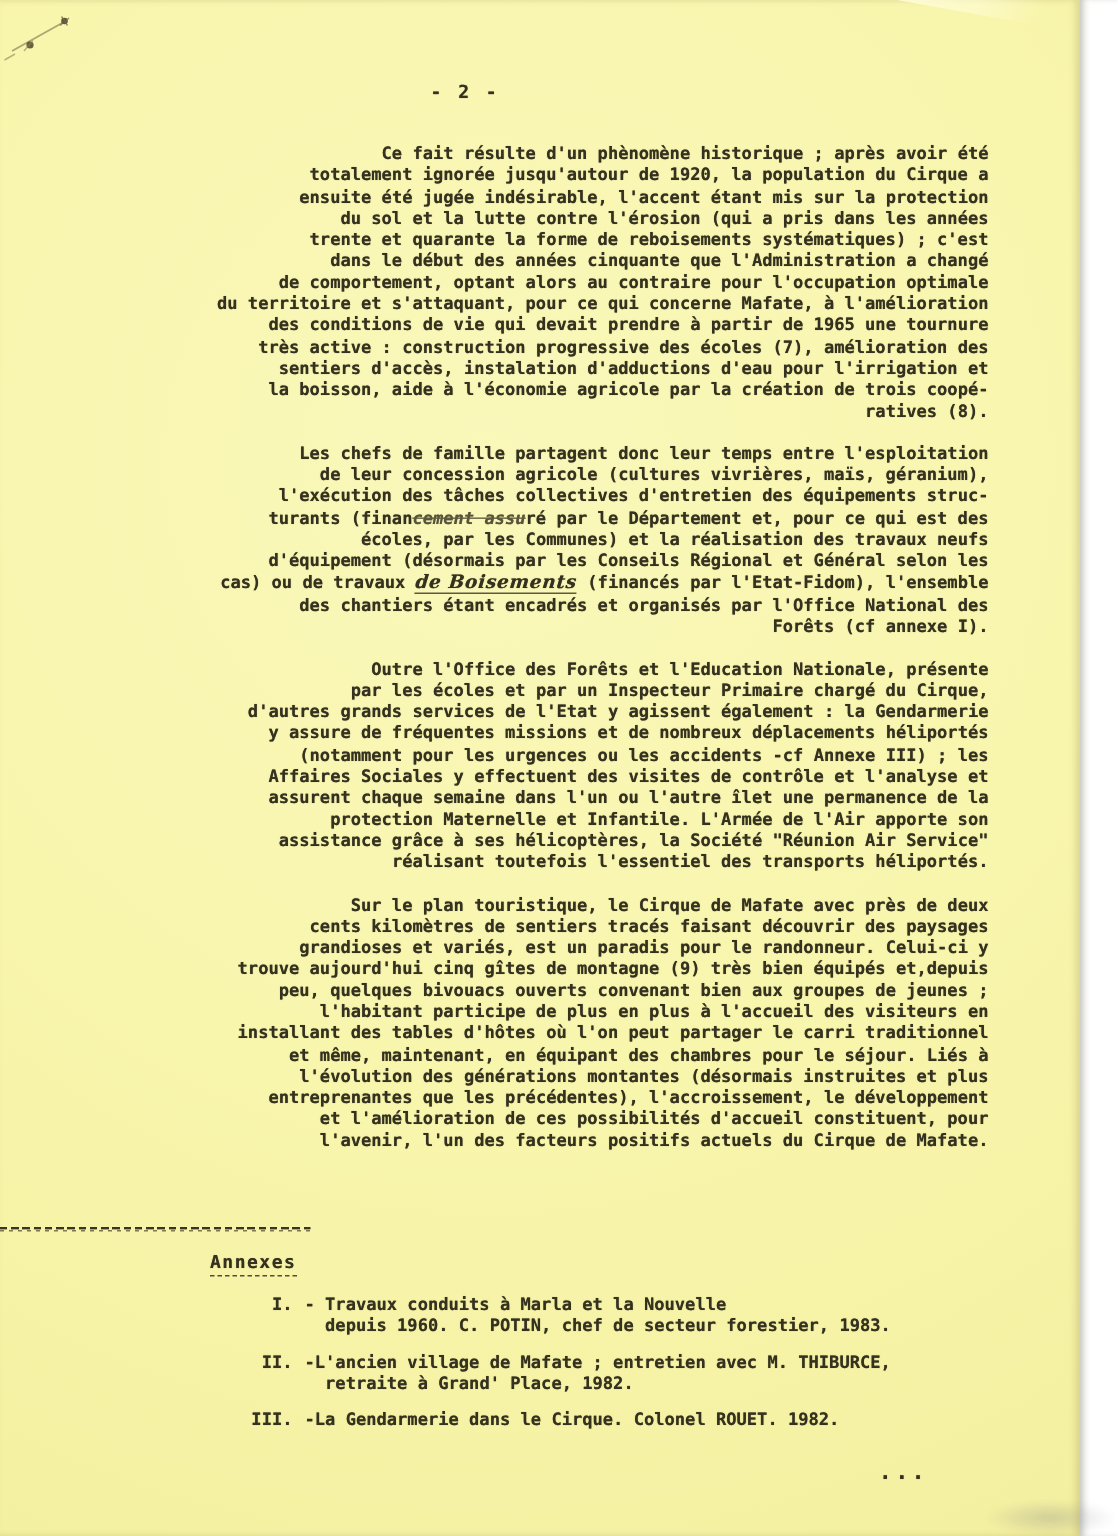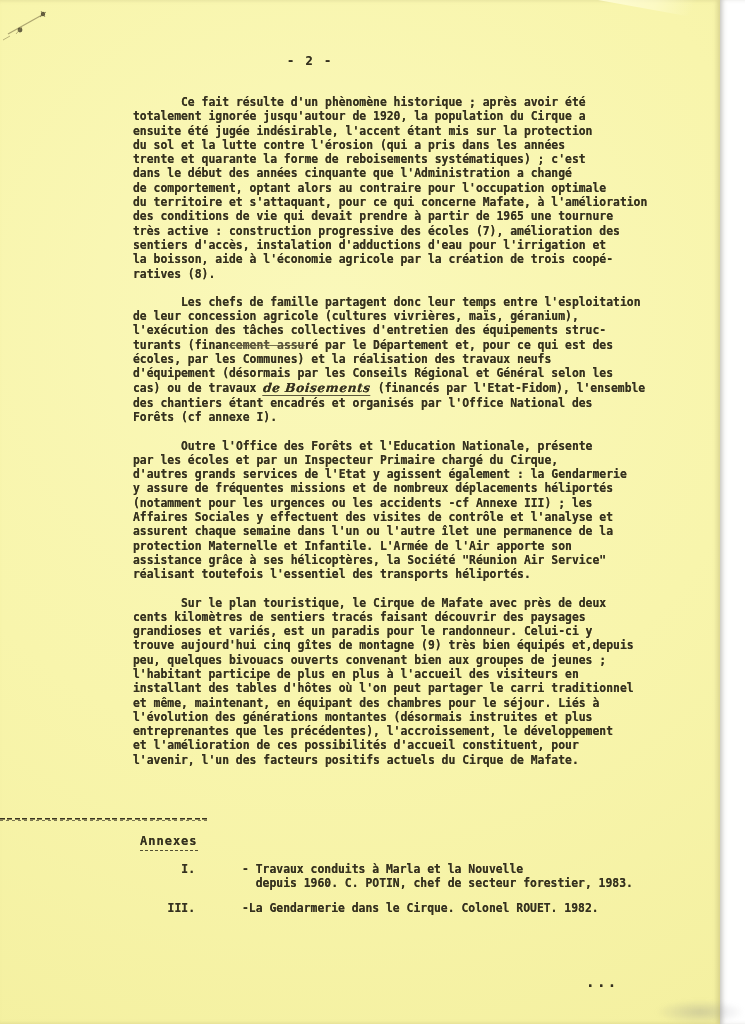--- a/index.html
+++ b/index.html
@@ -42,22 +42,24 @@
     position:absolute;left:287px;top:54px;
     font-size:12px;letter-spacing:2px;
   }
   .bodytext{
     position:absolute;left:133px;top:95px;width:526px;
     font-size:11.4px;line-height:14.3px;
   }
   .bodytext p{
     margin:0 0 14px 0;
     white-space:pre-wrap;
+    text-align:right;
   }
   .overtyped{
+    font-style:italic;
     opacity:.82;
     text-decoration:line-through;
     text-decoration-color:rgba(70,64,40,.45);
     text-decoration-thickness:1px;
   }
   .handwritten{
     font-family:"DejaVu Serif","Liberation Serif",serif;
     font-style:italic;
     font-weight:600;
     font-size:12.3px;
@@ -77,21 +79,21 @@
     font-size:12px;letter-spacing:1px;
     border-bottom:1.6px dashed rgba(53,49,31,.85);
     padding-bottom:2px;
   }
   .annex-list{
     position:absolute;left:133px;top:862px;width:520px;
     font-size:11.4px;line-height:14.3px;
   }
   .annex-item{display:flex;margin:0 0 10px 0;}
   .annex-num{width:62px;text-align:right;flex:0 0 62px;margin-right:8px;}
-  .annex-text{white-space:pre-wrap;flex:1;margin-left:39px;}
+  .annex-text{white-space:pre-wrap;flex:1;}
   .continuation{
     position:absolute;left:586px;top:974px;
     font-size:14px;letter-spacing:2.5px;
   }
 </style>
 </head>
 <body>
 
 <div class="stage">
 
@@ -162,20 +164,25 @@
 
   <div class="annex-heading ink">Annexes</div>
 
   <div class="annex-list ink">
     <div class="annex-item">
       <span class="annex-num">I.</span>
       <span class="annex-text">- Travaux conduits à Marla et la Nouvelle
   depuis 1960. C. POTIN, chef de secteur forestier, 1983.</span>
     </div>
     <div class="annex-item">
+      <span class="annex-num">II.</span>
+      <span class="annex-text">-L'ancien village de Mafate ; entretien avec M. THIBURCE,
+  retraite à Grand' Place, 1982.</span>
+    </div>
+    <div class="annex-item">
       <span class="annex-num">III.</span>
       <span class="annex-text">-La Gendarmerie dans le Cirque. Colonel ROUET. 1982.</span>
     </div>
   </div>
 
   <div class="continuation ink">...</div>
 
 </div>
 
 </body></html>

